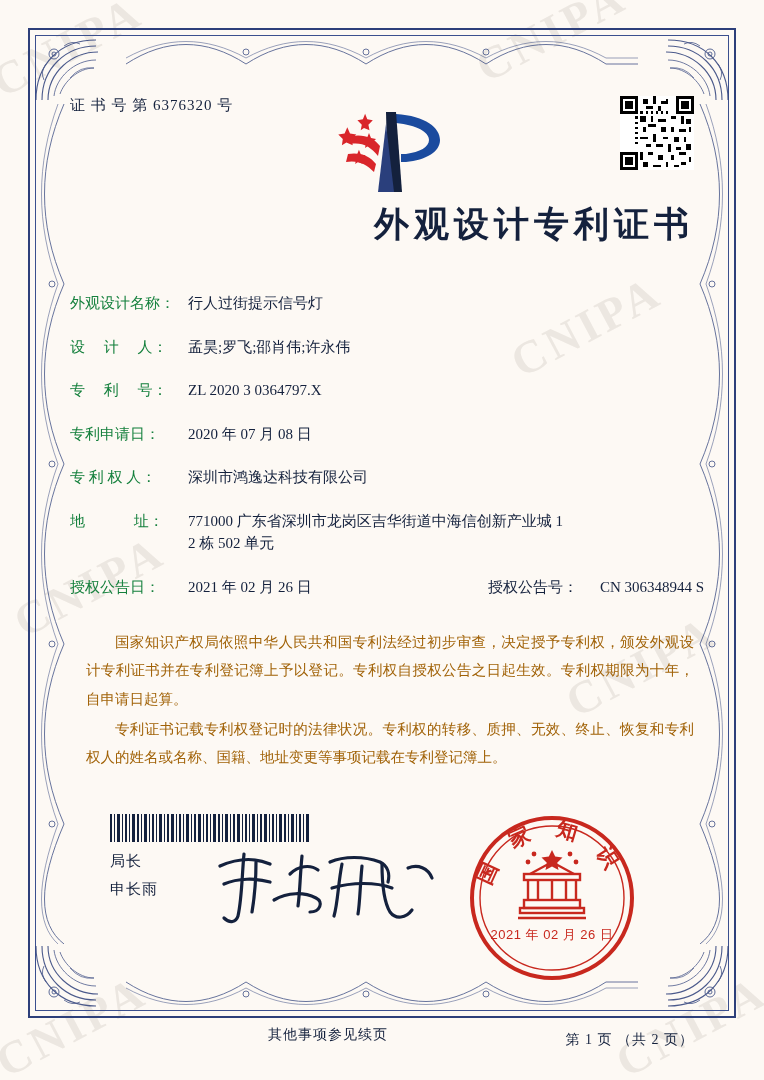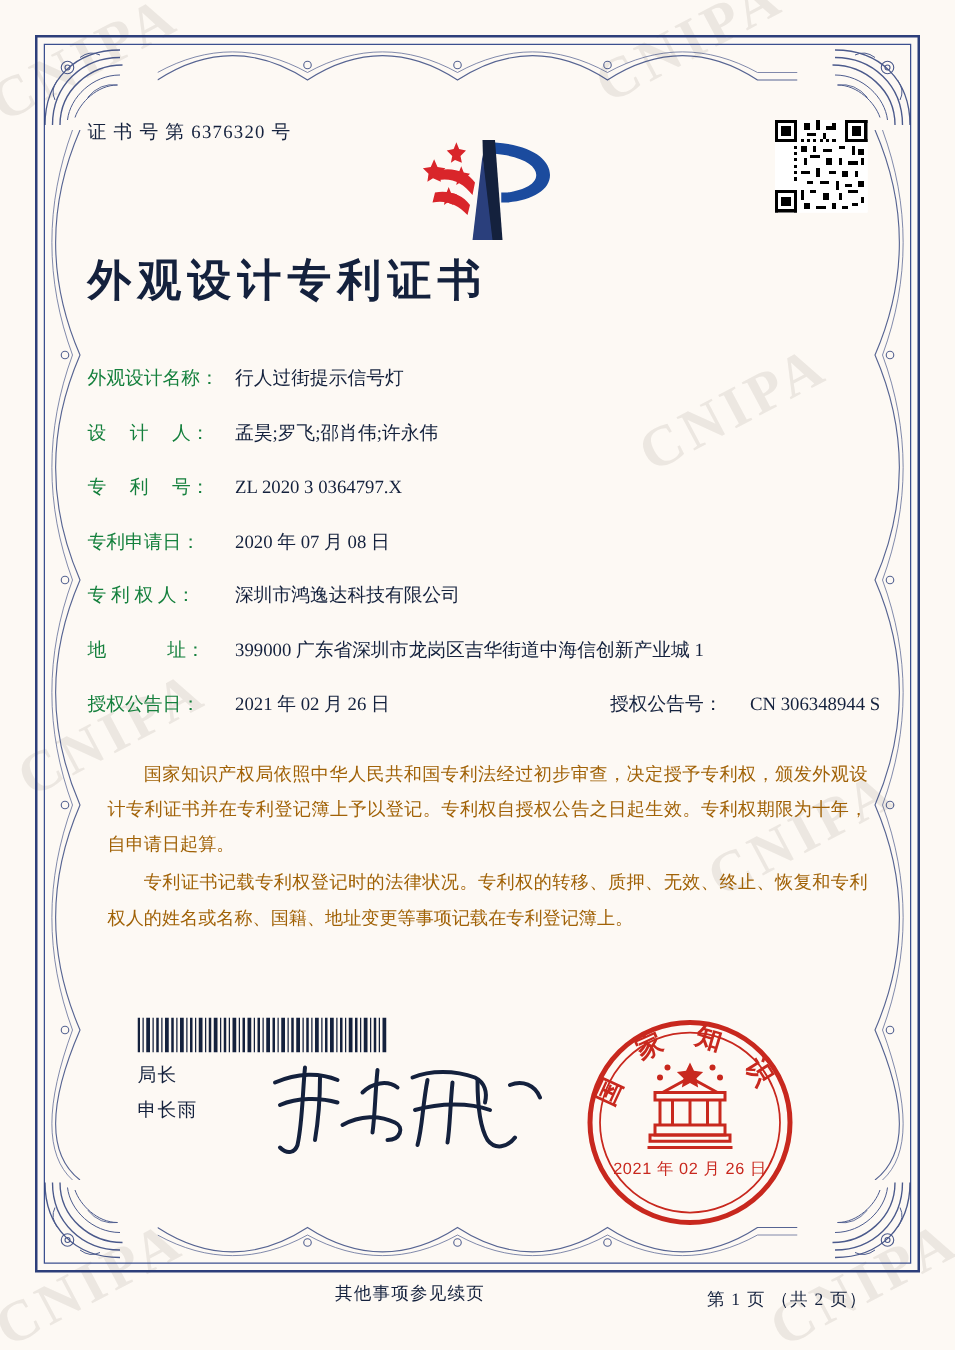--- a/index.html
+++ b/index.html
@@ -110,21 +110,21 @@
     right: 0px;
     top: 0px;
     width: 74px;
     height: 74px;
     background: #ffffff;
   }
   .qr svg { display: block; }
 
   .title {
     margin-top: 86px;
-    text-align: left;
+    text-align: right;
     font-size: 35px;
     font-weight: bold;
     letter-spacing: 5px;
     color: #14213d;
     font-family: "Liberation Serif", "DejaVu Serif", serif;
   }
 
   .fields {
     margin-top: 44px;
   }
@@ -464,21 +464,22 @@
     </div>
 
     <div class="row">
       <div class="label">专 利 权 人：</div>
       <div class="value">深圳市鸿逸达科技有限公司</div>
     </div>
 
     <div class="row">
       <div class="label">地　　　 址：</div>
       <div class="value">
-        <div>399000 广东省深圳市龙岗区吉华街道中海信创新产业城 1</div>
+        <div>771000 广东省深圳市龙岗区吉华街道中海信创新产业城 1</div>
+        <div class="addr-line2">2 栋 502 单元</div>
       </div>
     </div>
 
     <div class="row inline-two">
       <div class="label">授权公告日：</div>
       <div class="value">2021 年 02 月 26 日</div>
       <div class="label2">授权公告号：</div>
       <div class="value">CN 306348944 S</div>
     </div>
 

